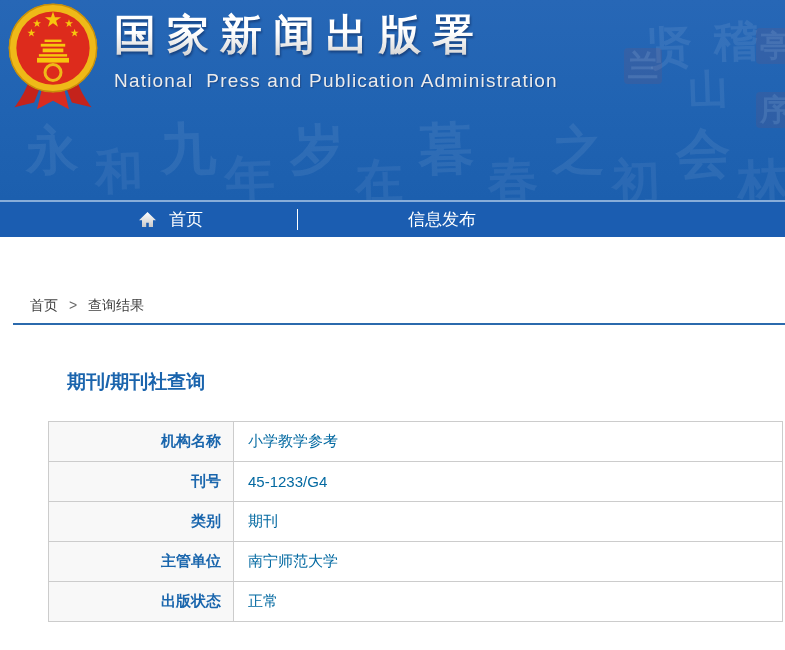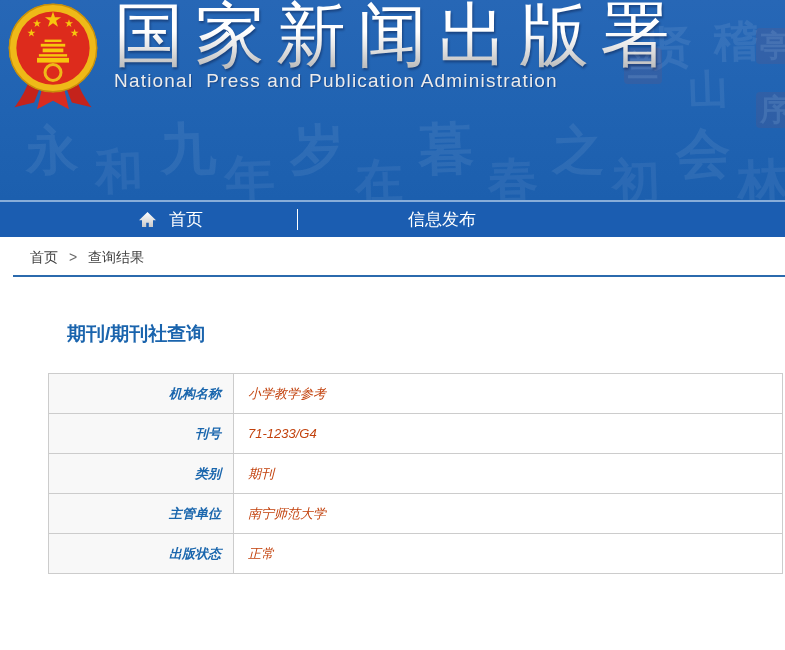--- a/index.html
+++ b/index.html
@@ -9,21 +9,21 @@
   
   .site-header { position:relative; width:785px; height:200px;
     background:linear-gradient(180deg,#2767b6 0%,#2063b2 55%,#1c5fae 100%); overflow:hidden; }
   .watermark { position:absolute; left:0; top:0; width:785px; height:237px;
     pointer-events:none; z-index:1; }
   .wm-char { position:absolute; color:#ffffff; font-weight:bold; transform:rotate(-2deg); }
   .wm-seal { position:absolute; color:#ffb9ac; background:rgba(220,60,40,.55);
     border-radius:4px; padding:3px 4px; line-height:1; font-weight:bold; }
   .emblem { position:absolute; left:6px; top:1px; z-index:2; }
   .titles { position:absolute; left:114px; top:0; z-index:2; }
-  .title-cn { font-size:70px; font-weight:normal; letter-spacing:11px; line-height:70px;
+  .title-cn { font-size:42px; font-weight:bold; letter-spacing:11px; line-height:70px;
     background:linear-gradient(180deg,#ffffff 45%,#e9e9e9 65%,#b7b7b7 100%);
     -webkit-background-clip:text; background-clip:text; color:transparent;
     filter:drop-shadow(1px 2px 1px rgba(0,0,30,.35)); }
   .title-en { font-size:19px; letter-spacing:1.2px; color:#ececec; margin-top:0;
     white-space:pre; text-shadow:1px 1px 1px rgba(0,0,40,.3); }
 
   
   .main-nav { position:relative; width:785px; height:37px; background:#1b5db1;
     border-top:2px solid rgba(225,238,250,.55); z-index:3; }
   .nav-item { position:absolute; top:0; height:35px; line-height:35px; color:#fff;
@@ -31,32 +31,32 @@
   .nav-home { left:138px; }
   .nav-home .home-icon { margin-right:12px; display:inline-flex; }
   .nav-divider { position:absolute; left:297px; top:7px; width:1px; height:21px;
     background:#fff; z-index:4; }
   .nav-info { left:408px;justify-content:center; }
   .nav-tab { position:absolute; left:600px; top:2px; width:185px; height:31px;
     line-height:31px; background:#f2f1ee; color:#1b4f90; font-size:16px;
     text-align:right; padding-right:8px; cursor:pointer; z-index:4; }
 
   
-  .breadcrumb { padding:12px 0 0 30px; font-size:14px; color:#3f3f3f; height:32px; }
+  .breadcrumb { padding:12px 0 0 30px; font-size:14px; color:#3f3f3f; height:32px;margin-top:48px; }
   .breadcrumb .crumb { cursor:pointer; }
   .breadcrumb .sep { margin:0 7px; color:#6a6a6a; }
   .blue-rule { margin:6px 0 0 13px; width:772px; height:2px; background:#2b6aad; }
 
   
   .section-title { margin:44px 4px 0 67px; font-size:19px; font-weight:bold; color:#1a64ad; }
   table.result { margin:26px 0 0 48px; width:735px; border-collapse:collapse; }
-  table.result th, table.result td { border:1px solid #cccccc; height:40px; font-size:13px;font-style:italic; }
+  table.result th, table.result td { border:1px solid #cccccc; height:40px; font-size:15px; }
   table.result th { width:185px; background:#f8f8f8; color:#1a66ad; font-weight:bold;
     text-align:right; padding-right:12px; }
-  table.result td { background:#ffffff; color:#c2410c; text-align:left; padding-left:14px;
+  table.result td { background:#ffffff; color:#0369a1; text-align:left; padding-left:14px;
     font-weight:normal; }
 </style>
 </head>
 <body>
 
 <header class="site-header">
   <div class="watermark" id="watermark">
       <span class="wm-char" style="left: 26px; top: 116px; font-size: 52px; opacity: 0.07;">永</span>
       <span class="wm-char" style="left: 95px; top: 140px; font-size: 48px; opacity: 0.06;">和</span>
       <span class="wm-char" style="left: 160px; top: 112px; font-size: 56px; opacity: 0.07;">九</span>
@@ -144,21 +144,21 @@
 
   <table class="result">
     <tbody id="table-body">
     <tr>
       <th>机构名称</th>
       <td>小学教学参考</td>
     </tr>
 
     <tr>
       <th>刊号</th>
-      <td>71-1233/G4</td>
+      <td>45-1233/G4</td>
     </tr>
 
     <tr>
       <th>类别</th>
       <td>期刊</td>
     </tr>
 
     <tr>
       <th>主管单位</th>
       <td>南宁师范大学</td>

